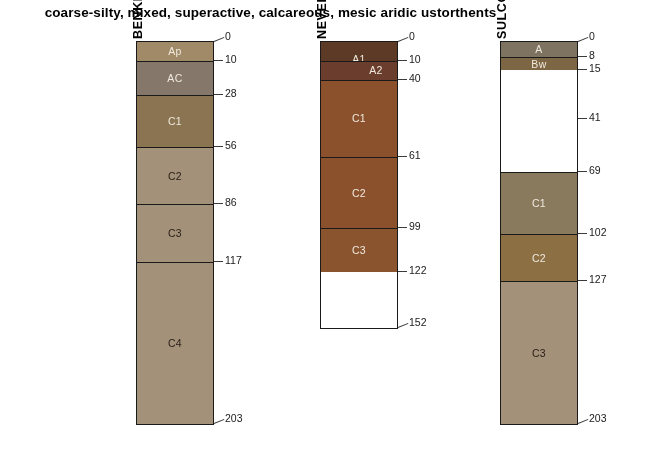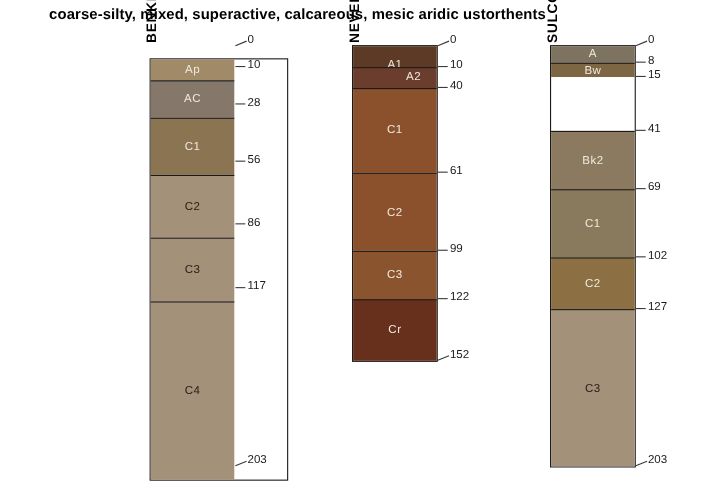--- a/index.html
+++ b/index.html
@@ -99,21 +99,21 @@
   }
 </style>
 </head>
 <body>
 
 <div id="plot-title">coarse-silty, mixed, superactive, calcareous, mesic aridic ustorthents</div>
 
 <div id="profiles">
     <div class="profile" style="left: 0px;">
       <div class="profile-name" style="left: 131px; top: 39px;">BENKELMAN</div>
-      <div class="column" style="left: 136px; top: 53px; height: 382px; padding-left: 48px;">
+      <div class="column" style="left: 136px; top: 41px; height: 382px;">
         <div class="horizon" style="top: 0px; height: 18.8177px; background: rgb(160, 138, 104);">
           <span class="horizon-label" style="color: rgb(239, 233, 222);">Ap</span>
         </div>
         <div class="horizon" style="top: 18.8177px; height: 33.8719px; background: rgb(133, 119, 106); border-top: 1.4px solid rgb(26, 26, 26);">
           <span class="horizon-label" style="color: rgb(239, 233, 222); text-align: center;">AC</span>
         </div>
         <div class="horizon" style="top: 52.6897px; height: 52.6897px; background: rgb(139, 116, 82); border-top: 1.4px solid rgb(26, 26, 26);">
           <span class="horizon-label" style="color: rgb(239, 233, 222);">C1</span>
         </div>
         <div class="horizon" style="top: 105.379px; height: 56.4532px; background: rgb(164, 145, 122); border-top: 1.4px solid rgb(26, 26, 26);">
@@ -166,23 +166,20 @@
         </div>
         <div class="horizon" style="top: 37.6355px; height: 77.1527px; background: rgb(138, 81, 44); border-top: 1.4px solid rgb(26, 26, 26);">
           <span class="horizon-label" style="color: rgb(239, 233, 222);">C1</span>
         </div>
         <div class="horizon" style="top: 114.788px; height: 71.5074px; background: rgb(138, 81, 44); border-top: 1.4px solid rgb(26, 26, 26);">
           <span class="horizon-label" style="color: rgb(239, 233, 222);">C2</span>
         </div>
         <div class="horizon" style="top: 186.296px; height: 43.2808px; background: rgb(138, 84, 47); border-top: 1.4px solid rgb(26, 26, 26);">
           <span class="horizon-label" style="color: rgb(239, 233, 222);">C3</span>
         </div>
-        <div class="horizon" style="top: 229.576px; height: 56.4532px; background: rgb(103, 48, 28); border-top: 1.4px solid rgb(26, 26, 26);">
-          <span class="horizon-label" style="color: rgb(239, 233, 222);">Cr</span>
-        </div>
       </div>
       <div class="tick" style="left: 398px; top: 41px;">
         <div class="tick-line slanted" style="transform: rotate(-22deg);"></div>
         <div class="tick-label" style="top: -11px;">0</div>
       </div>
       <div class="tick" style="left: 398px; top: 59.8177px;">
         <div class="tick-line"></div>
         <div class="tick-label">10</div>
       </div>
       <div class="tick" style="left: 398px; top: 78.6355px;">
@@ -208,23 +205,20 @@
     </div>
     <div class="profile" style="left: 0px;">
       <div class="profile-name" style="left: 495px; top: 39px;">SULCO</div>
       <div class="column" style="left: 500px; top: 41px; height: 382px;">
         <div class="horizon" style="top: 0px; height: 15.0542px; background: rgb(126, 114, 96);">
           <span class="horizon-label" style="color: rgb(239, 233, 222);">A</span>
         </div>
         <div class="horizon" style="top: 15.0542px; height: 13.1724px; background: rgb(125, 102, 68); border-top: 1.4px solid rgb(26, 26, 26);">
           <span class="horizon-label" style="color: rgb(239, 233, 222);">Bw</span>
         </div>
-        <div class="horizon" style="top: 77.1527px; height: 52.6897px; background: rgb(139, 122, 95); border-top: 1.4px solid rgb(26, 26, 26);">
-          <span class="horizon-label" style="color: rgb(239, 233, 222);">Bk2</span>
-        </div>
         <div class="horizon" style="top: 129.842px; height: 62.0985px; background: rgb(138, 122, 93); border-top: 1.4px solid rgb(26, 26, 26);">
           <span class="horizon-label" style="color: rgb(239, 233, 222);">C1</span>
         </div>
         <div class="horizon" style="top: 191.941px; height: 47.0443px; background: rgb(140, 111, 67); border-top: 1.4px solid rgb(26, 26, 26);">
           <span class="horizon-label" style="color: rgb(239, 233, 222);">C2</span>
         </div>
         <div class="horizon" style="top: 238.985px; height: 143.015px; background: rgb(164, 145, 122); border-top: 1.4px solid rgb(26, 26, 26);">
           <span class="horizon-label" style="color: rgb(42, 33, 24);">C3</span>
         </div>
       </div>

